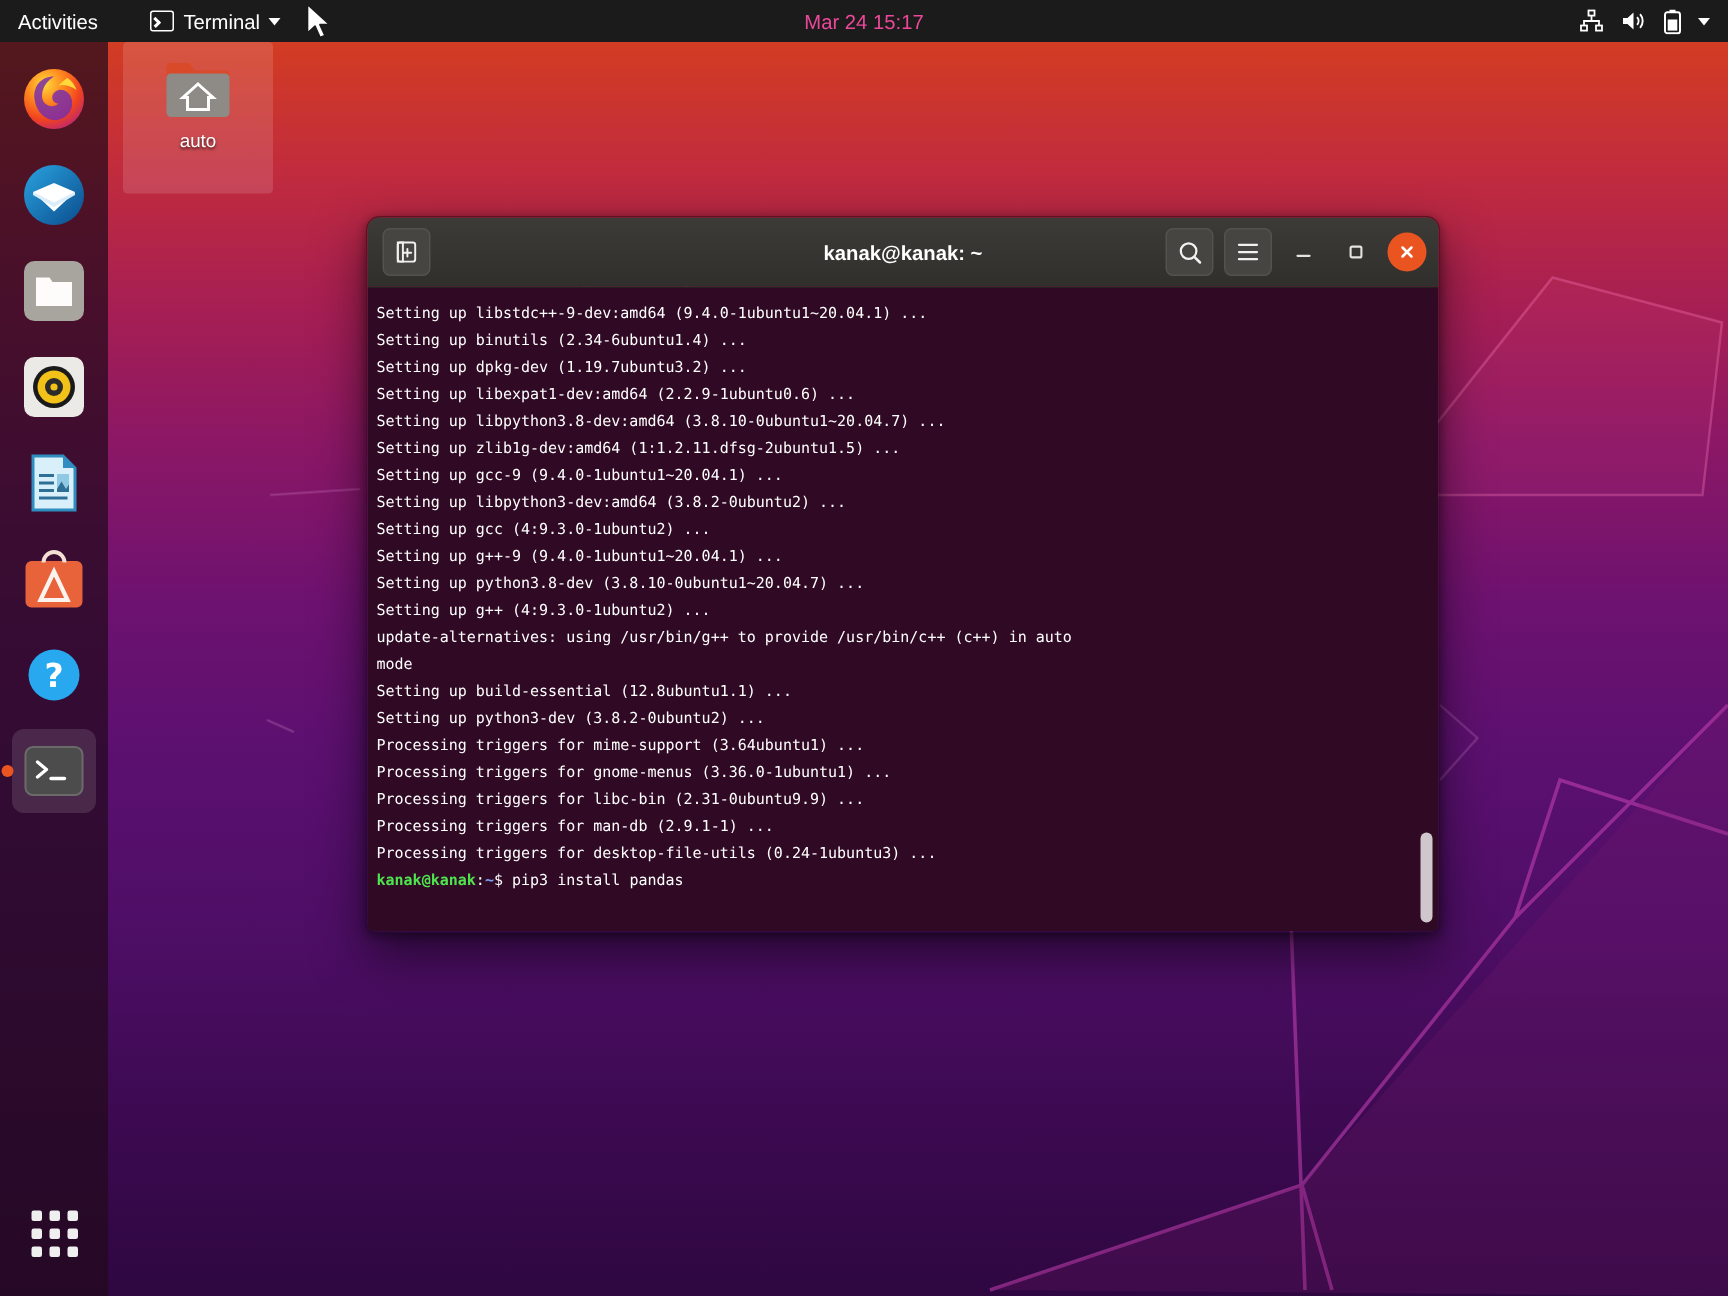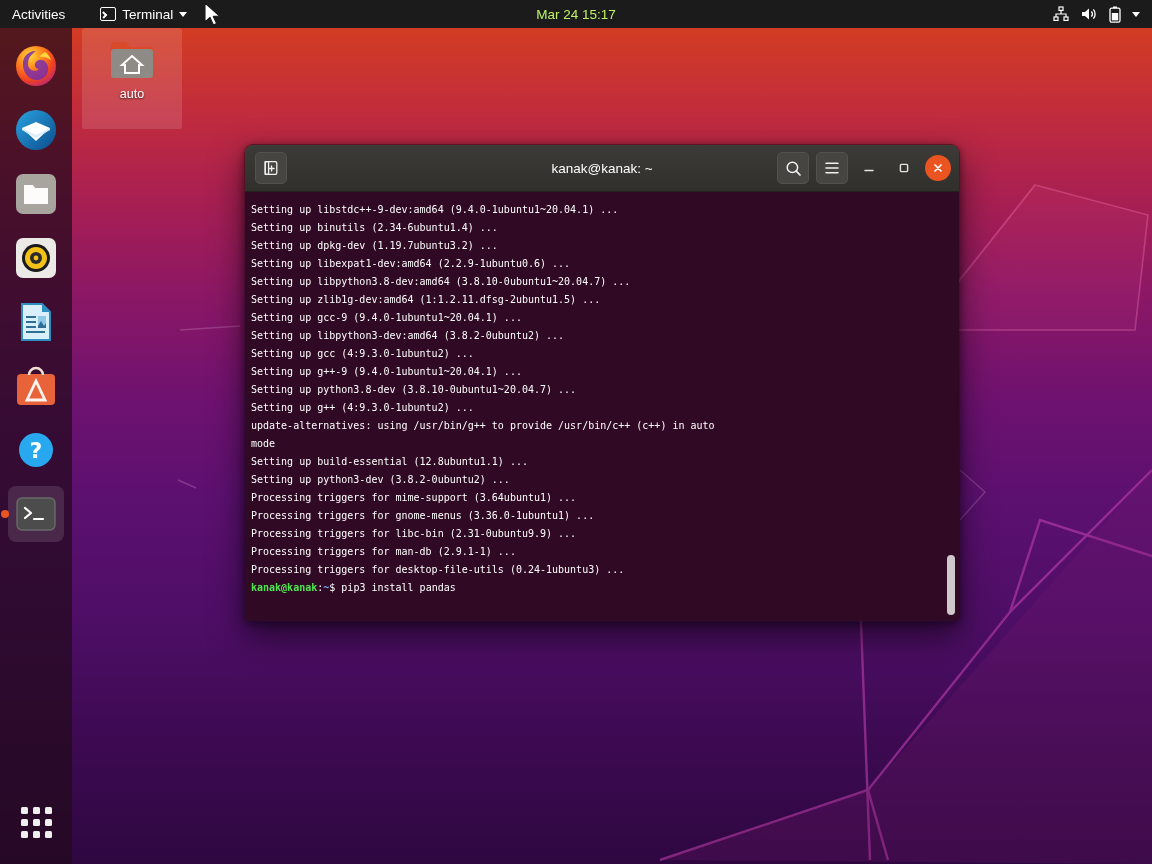--- a/index.html
+++ b/index.html
@@ -69,21 +69,21 @@
     height: 28px;
     color: #ffffff;
     font-size: 13.5px;
   }
   #activities-button { padding-left: 12px; padding-right: 14px; }
   .panel-center {
     position: absolute;
     left: 0; right: 0;
     text-align: center;
     font-size: 13.5px;
-    color: #bef264;
+    color: #ec4899;
     pointer-events: none;
   }
   .panel-right {
     position: absolute;
     right: 0; top: 0;
     height: 28px;
     display: flex;
     align-items: center;
     gap: 11px;
     padding-right: 12px;
@@ -250,21 +250,21 @@
     background: #474541;
     border: 1px solid #54524d;
     box-sizing: border-box;
   }
   #terminal-title {
     position: absolute;
     left: 0; right: 0;
     text-align: center;
     color: #ffffff;
     font-size: 13.5px;
-    font-weight: normal;
+    font-weight: bold;
     pointer-events: none;
   }
   .tb-right {
     position: absolute;
     right: 8px;
     display: flex;
     align-items: center;
     gap: 7px;
   }
   .win-ctrl {

